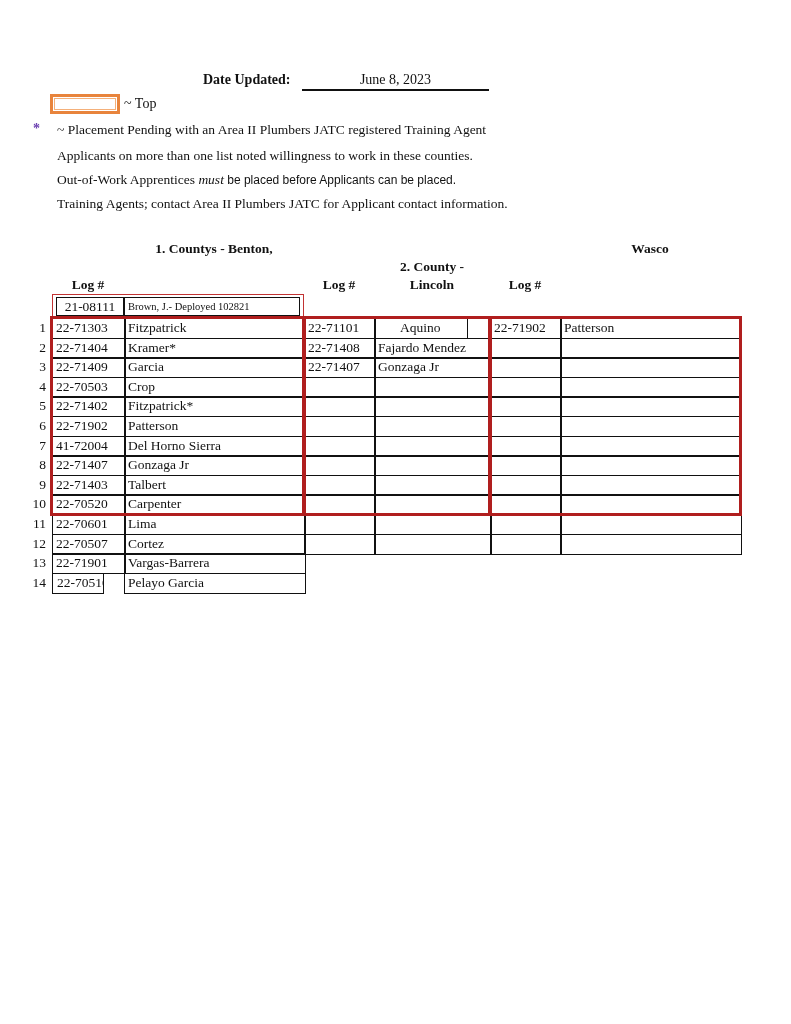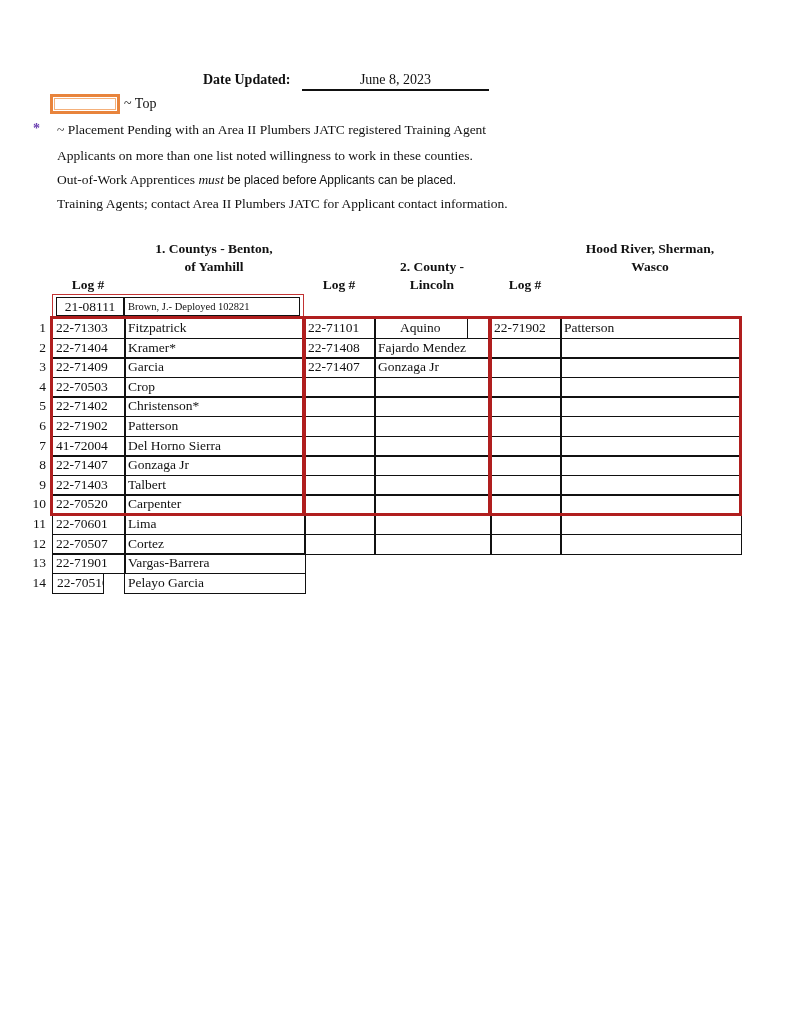--- a/index.html
+++ b/index.html
@@ -45,30 +45,28 @@
 <div class="abs star">*</div>
 <div class="abs note n1">~ Placement Pending with an Area II Plumbers JATC registered Training Agent</div>
 
 <div class="abs note n2">Applicants on more than one list noted willingness to work in these counties.</div>
 <div class="abs note n3"><span>Out-of-Work Apprentices </span><em>must</em><span class="sans"> be placed before Applicants can be placed.</span></div>
 <div class="abs note n4">Training Agents; contact Area II Plumbers JATC for Applicant contact information.</div>
 
 <div class="abs hdr h-log1">Log #</div>
 <div class="abs hdr h-c1">
   <div>1. Countys - Benton,</div>
-  <div>of Yamhill</div>
 </div>
 <div class="abs hdr h-log2">Log #</div>
 <div class="abs hdr h-c2">
   <div>2. County -</div>
   <div>Lincoln</div>
 </div>
 <div class="abs hdr h-log3">Log #</div>
 <div class="abs hdr h-c3">
-  <div>Hood River, Sherman,</div>
   <div>Wasco</div>
 </div>
 
 <div id="grid">
     <div class="cell" style="left: 56px; top: 297px; width: 68px; height: 19px; text-align: center; padding-left: 0px;">21-08111</div>
     <div class="cell" style="left: 124px; top: 297px; width: 176px; height: 19px; font-size: 10.5px;">Brown, J.- Deployed 102821</div>
     <div class="red-thin" style="left: 52px; top: 294px; width: 252px; height: 25px;"></div>
     <div class="rownum" style="left: 28px; top: 319px;">1</div>
     <div class="cell" style="left: 52px; top: 318px; width: 73.5px; height: 21.1px; padding-left: 3px;">22-71303</div>
     <div class="cell" style="left: 124px; top: 318px; width: 181.5px; height: 21.1px;">Fitzpatrick</div>
@@ -92,21 +90,21 @@
     <div class="cell" style="left: 560px; top: 357.2px; width: 181.5px; height: 21.1px;"></div>
     <div class="rownum" style="left: 28px; top: 377.8px;">4</div>
     <div class="cell" style="left: 52px; top: 376.8px; width: 73.5px; height: 21.1px; padding-left: 3px;">22-70503</div>
     <div class="cell" style="left: 124px; top: 376.8px; width: 181.5px; height: 21.1px;">Crop</div>
     <div class="cell" style="left: 304px; top: 376.8px; width: 71.5px; height: 21.1px; padding-left: 3px;"></div>
     <div class="cell" style="left: 374px; top: 376.8px; width: 117.5px; height: 21.1px;"></div>
     <div class="cell" style="left: 490px; top: 376.8px; width: 71.5px; height: 21.1px; padding-left: 3px;"></div>
     <div class="cell" style="left: 560px; top: 376.8px; width: 181.5px; height: 21.1px;"></div>
     <div class="rownum" style="left: 28px; top: 397.4px;">5</div>
     <div class="cell" style="left: 52px; top: 396.4px; width: 73.5px; height: 21.1px; padding-left: 3px;">22-71402</div>
-    <div class="cell" style="left: 124px; top: 396.4px; width: 181.5px; height: 21.1px;">Christenson*</div>
+    <div class="cell" style="left: 124px; top: 396.4px; width: 181.5px; height: 21.1px;">Fitzpatrick*</div>
     <div class="cell" style="left: 304px; top: 396.4px; width: 71.5px; height: 21.1px; padding-left: 3px;"></div>
     <div class="cell" style="left: 374px; top: 396.4px; width: 117.5px; height: 21.1px;"></div>
     <div class="cell" style="left: 490px; top: 396.4px; width: 71.5px; height: 21.1px; padding-left: 3px;"></div>
     <div class="cell" style="left: 560px; top: 396.4px; width: 181.5px; height: 21.1px;"></div>
     <div class="rownum" style="left: 28px; top: 417px;">6</div>
     <div class="cell" style="left: 52px; top: 416px; width: 73.5px; height: 21.1px; padding-left: 3px;">22-71902</div>
     <div class="cell" style="left: 124px; top: 416px; width: 181.5px; height: 21.1px;">Patterson</div>
     <div class="cell" style="left: 304px; top: 416px; width: 71.5px; height: 21.1px; padding-left: 3px;"></div>
     <div class="cell" style="left: 374px; top: 416px; width: 117.5px; height: 21.1px;"></div>
     <div class="cell" style="left: 490px; top: 416px; width: 71.5px; height: 21.1px; padding-left: 3px;"></div>

